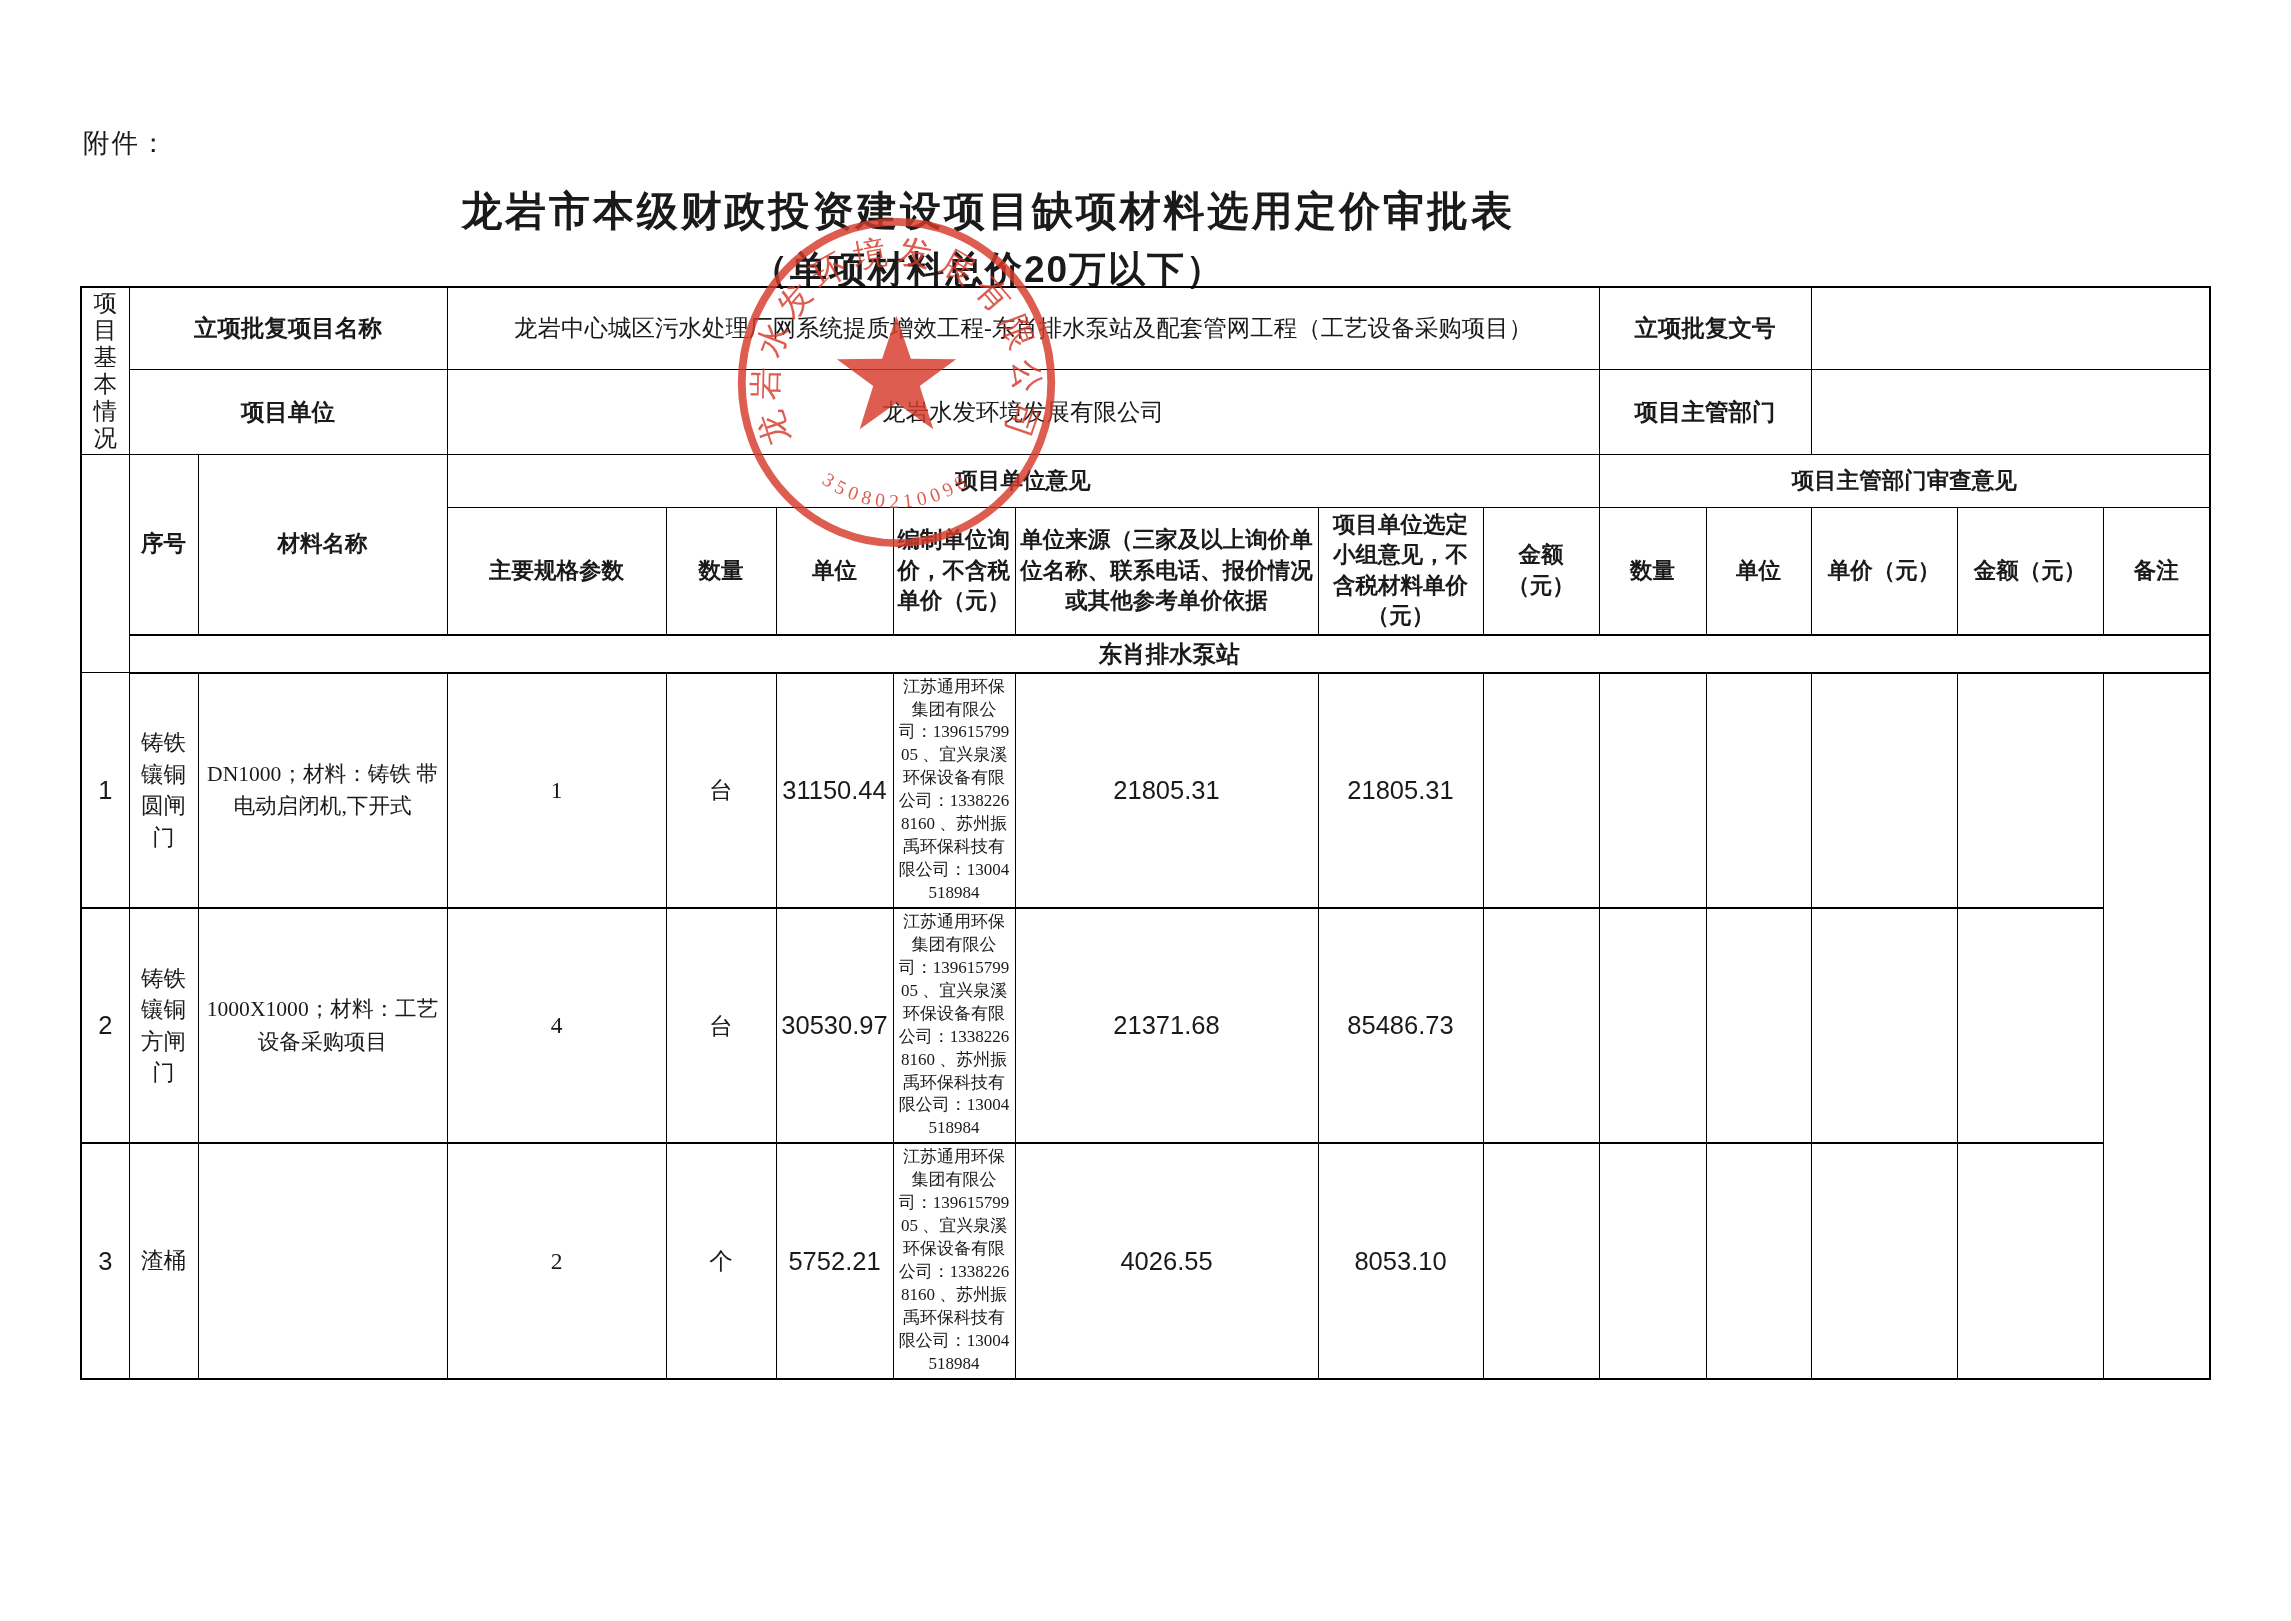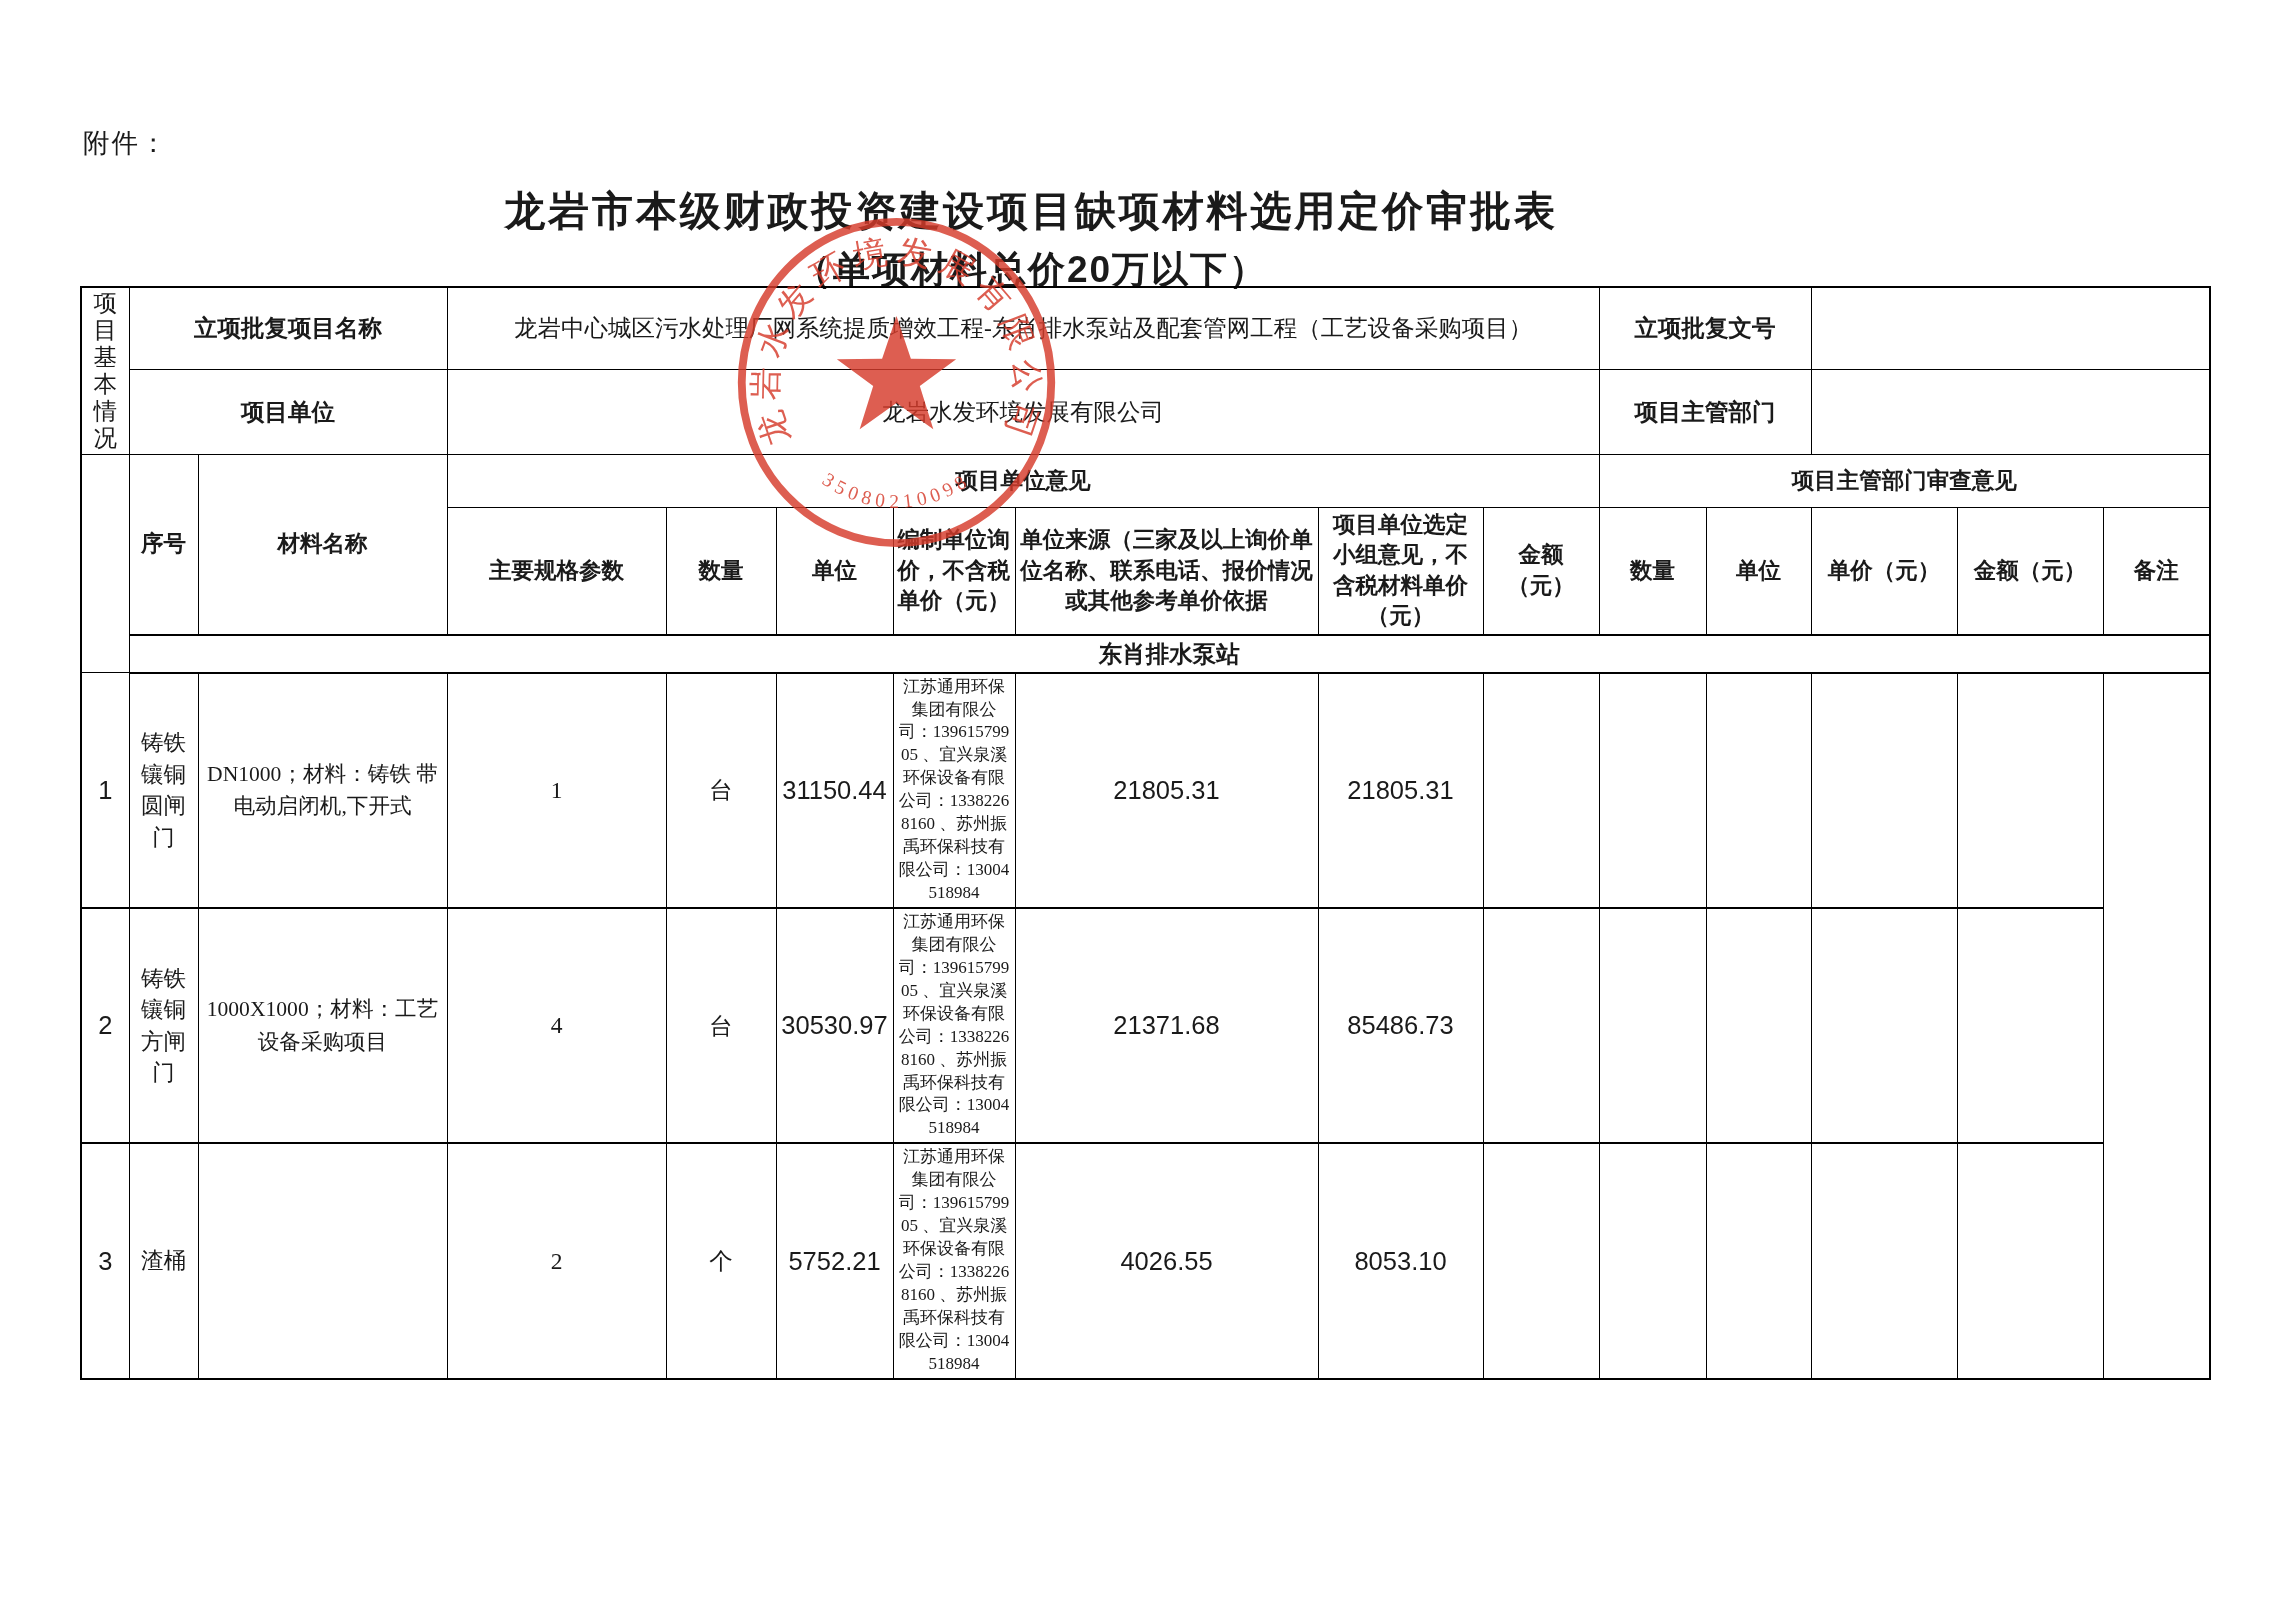--- a/index.html
+++ b/index.html
@@ -1,21 +1,21 @@
 <!DOCTYPE html>
 <html><head>
 <meta charset="utf-8">
 <style>
   html,body{margin:0;padding:0;}
   body{
     width:2292px;height:1621px;position:relative;background:#ffffff;
     font-family:"Liberation Serif","DejaVu Serif",serif;color:#1a1a1a;
   }
   .attachment{position:absolute;left:83px;top:125px;font-size:26.5px;letter-spacing:2px;}
-  .title-wrap{position:absolute;left:0;top:184px;width:1976px;text-align:center;padding-left:43px;}
+  .title-wrap{position:absolute;left:0;top:184px;width:1976px;text-align:center;}
   .doc-title{font-family:"Liberation Sans","DejaVu Sans",sans-serif;font-weight:bold;font-size:41px;letter-spacing:2.9px;}
   .doc-subtitle{font-family:"Liberation Sans","DejaVu Sans",sans-serif;font-weight:bold;font-size:37px;margin-top:5.9px;letter-spacing:2px;}
   table.main{
     position:absolute;left:80px;top:286px;border-collapse:collapse;table-layout:fixed;
     width:2126px;background:transparent;
   }
   table.main td{
     border:1.5px solid #000;vertical-align:middle;text-align:center;
     padding:2px 3.9px;overflow:hidden;word-break:break-all;
   }

